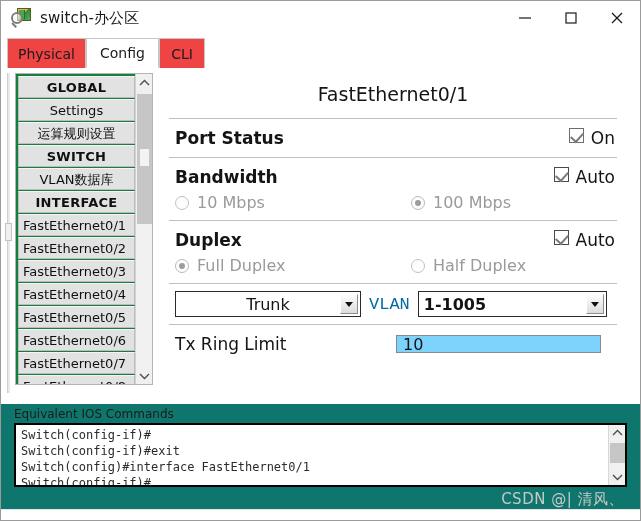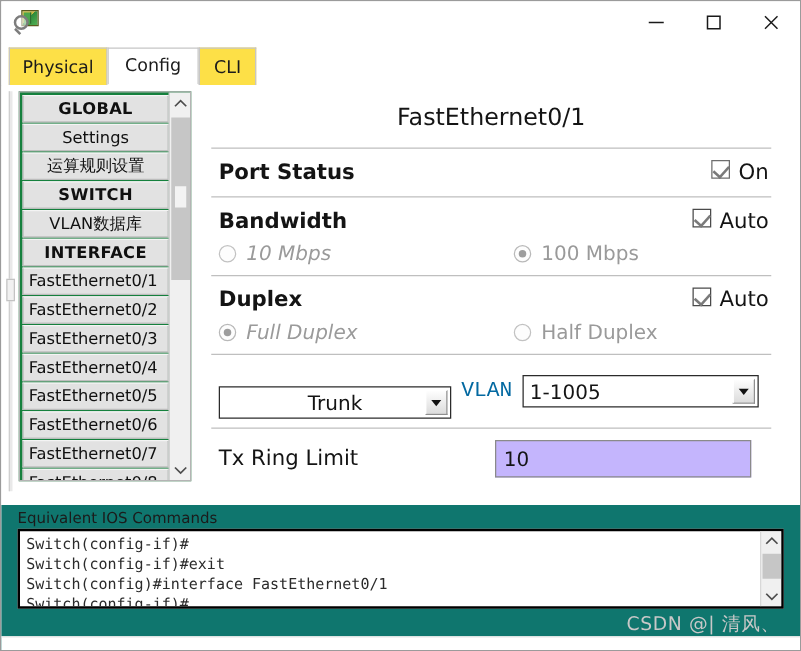--- a/index.html
+++ b/index.html
@@ -57,21 +57,21 @@
 
   
   .tabstrip{
     position:absolute;left:0;top:34px;width:639px;height:33px;
     background:#ffffff;border-bottom:1px solid #c6c6c6;
   }
   .tab{
     position:absolute;top:3px;height:30px;
     display:flex;align-items:center;justify-content:center;
     font-size:14px;color:#1b1b1b;
-    background:#fde047;border:1px solid #c6c6c6;border-bottom:none;
+    background:#ef4444;border:1px solid #c6c6c6;border-bottom:none;
     box-sizing:border-box;
   }
   .tab.active{background:#ffffff;border-bottom:1px solid #ffffff;z-index:3;}
   .tab-0{left:6px;width:79px;}
   .tab-1{left:85px;width:73px;}
   .tab-2{left:158px;width:46px;}
 
   
   .content{
     position:absolute;left:0;top:67px;width:639px;height:336px;background:#ffffff;
@@ -143,57 +143,57 @@
   }
   .chk.checked:after{
     content:"";position:absolute;left:3px;top:1px;width:6px;height:10px;
     border:solid #7a7a7a;border-width:0 2px 2px 0;transform:rotate(42deg);
   }
   .chk.dim{border-color:#6e6e6e;}
   .chk-label{font-size:17px;color:#141414;}
 
   .radio-row{display:flex;padding:3px 2px 8px 6px;}
   .radio-item{display:flex;align-items:center;gap:8px;}
-  .radio-item.left{width:236px;font-style:italic;}
+  .radio-item.left{width:236px;}
   .radio{
     width:14px;height:14px;border-radius:50%;border:1px solid #c2c2c2;
     background:#fdfdfd;box-sizing:border-box;position:relative;flex:none;
   }
   .radio.selected{border-color:#b9b9b9;}
   .radio.selected:after{
     content:"";position:absolute;left:3px;top:3px;width:6px;height:6px;border-radius:50%;
     background:#9d9d9d;
   }
   .radio-label{font-size:16px;color:#9a9a9a;}
 
   
   .select-row{display:flex;align-items:center;padding:7px 2px 7px 6px;gap:8px;}
   .sel{
     position:relative;height:26px;border:1px solid #2b2b2b;background:#ffffff;
     box-sizing:border-box;display:flex;align-items:center;
   }
-  .sel.mode{width:186px;justify-content:center;margin-top:18px;}
-  .sel.vlan{width:189px;padding-left:5px;}
+  .sel.mode{width:186px;justify-content:center;}
+  .sel.vlan{width:189px;padding-left:5px;font-weight:bold;}
   .sel-text{font-size:16px;color:#141414;}
   .sel-arrow{
     position:absolute;right:2px;top:2px;width:18px;height:20px;
     background:linear-gradient(#fdfdfd,#dcdcdc);
     border:1px solid #8e8e8e;border-top-color:#ffffff;border-left-color:#ffffff;
     box-sizing:border-box;display:flex;align-items:center;justify-content:center;
   }
   .sel-arrow i{
     width:0;height:0;border-left:4px solid transparent;border-right:4px solid transparent;
     border-top:5px solid #111111;display:block;
   }
   .vlan-label{font-size:17px;color:#0369a1;font-family:Liberation Mono, monospace;}
 
   .txring-row{display:flex;align-items:center;padding:9px 2px 9px 6px;}
   .txring-label{font-size:17px;color:#141414;width:221px;}
   .txring-input{
-    width:205px;height:30px;border:1px solid #8a8a8a;background:#c4b5fd;
+    width:205px;height:18px;border:1px solid #8a8a8a;background:#7dd3fc;
     box-sizing:border-box;display:flex;align-items:center;padding-left:6px;
     font-size:16px;color:#141414;
   }
 
   
   .ios-wrap{position:absolute;left:0;top:403px;width:639px;height:116px;background:#0f766e;}
   .ios-title{
     position:absolute;left:13px;top:3px;font-size:12px;color:#1b1b1b;
     font-family:"DejaVu Sans","Liberation Sans",sans-serif;
   }
@@ -232,20 +232,21 @@
 <body>
 
 <div class="window">
 
   <div class="titlebar">
     <div class="title-icon">
       <div class="pkg"></div>
       <div class="lens"></div>
       <div class="handle"></div>
     </div>
+    <div class="title-text">switch-办公区</div>
 
     <div class="win-buttons">
       <div class="win-btn">
         <svg width="14" height="14" viewBox="0 0 14 14">
             <line x1="1" y1="7" x2="13" y2="7" stroke="#1a1a1a" stroke-width="1.2"></line>
           </svg>
       </div>
       <div class="win-btn">
         <svg width="14" height="14" viewBox="0 0 14 14">
             <rect x="2" y="2" width="10" height="10" fill="none" stroke="#1a1a1a" stroke-width="1.2"></rect>

